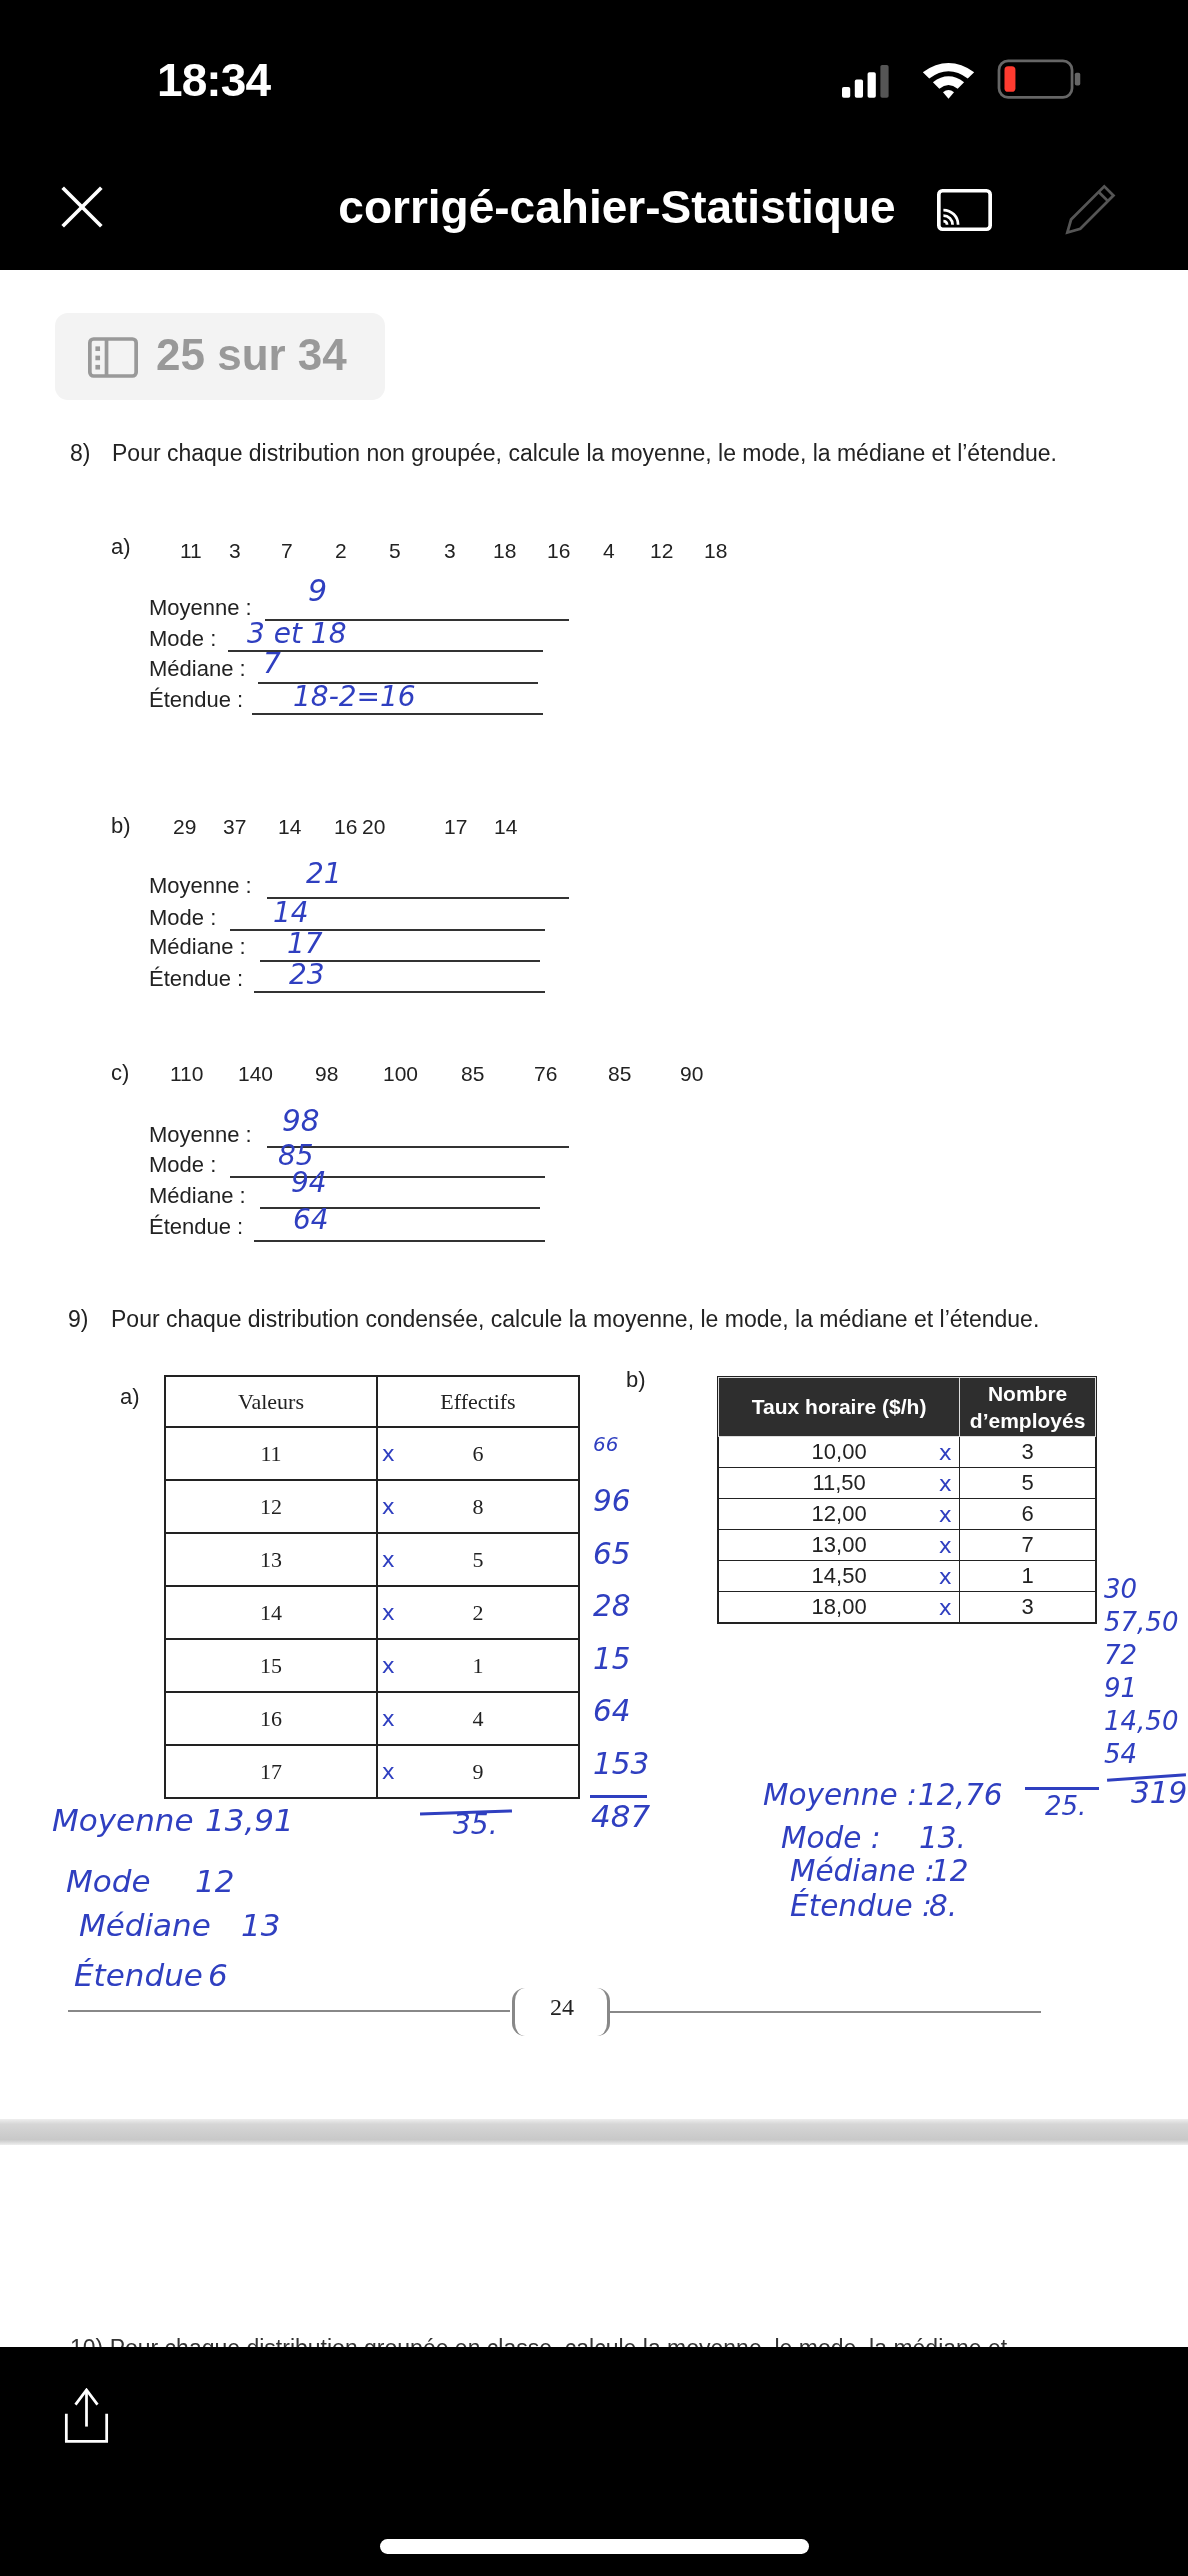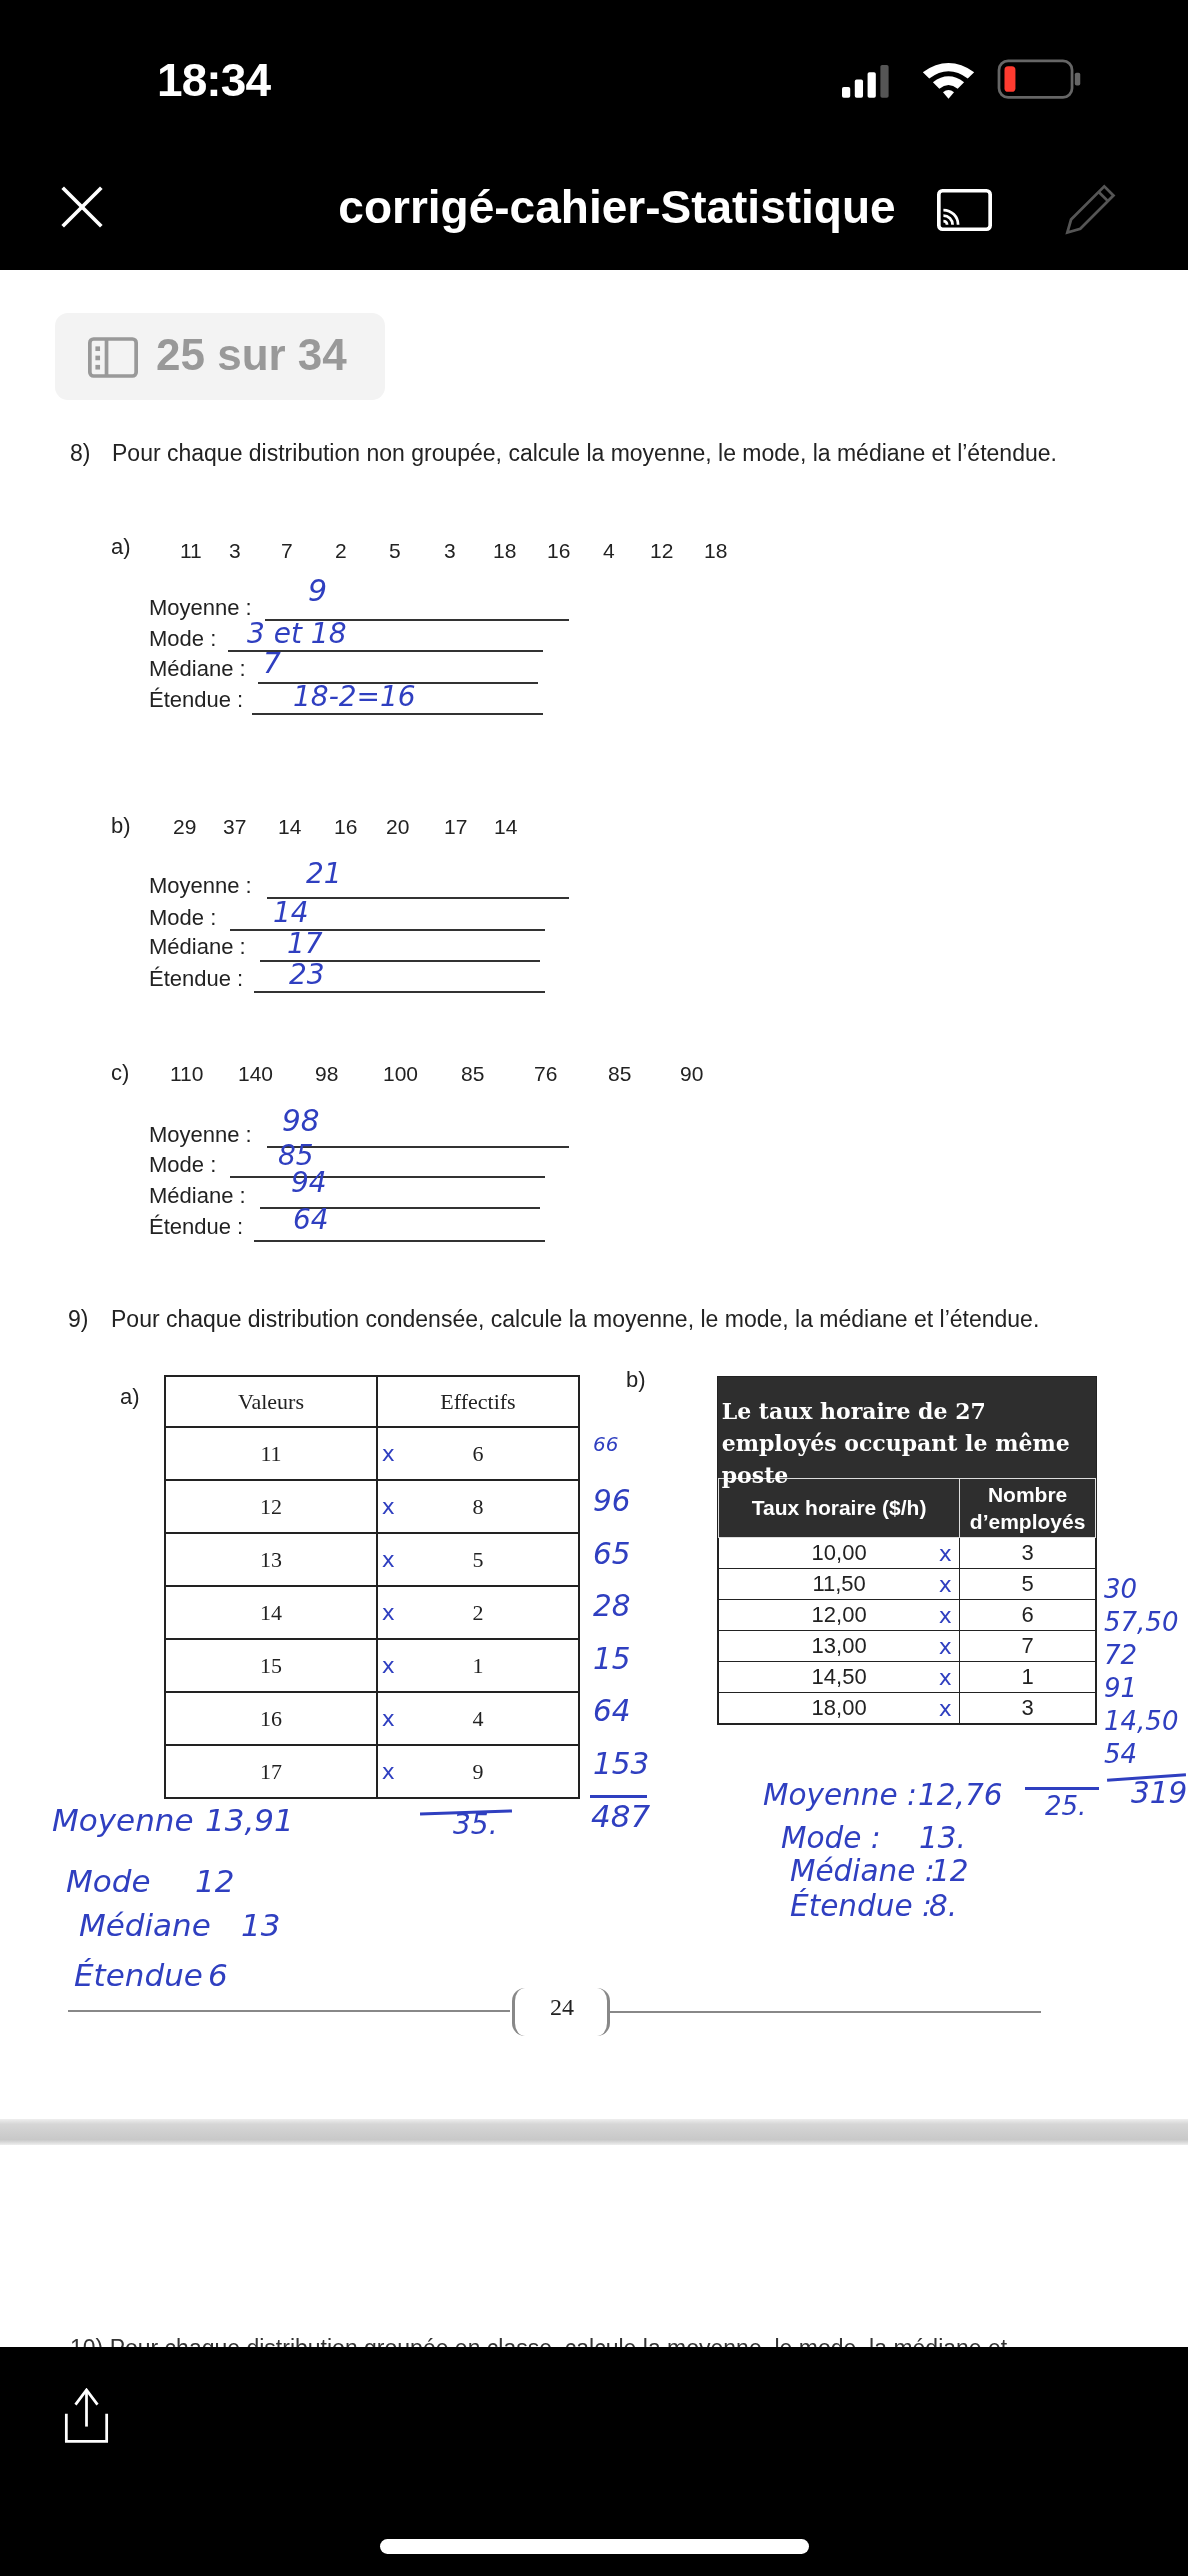--- a/index.html
+++ b/index.html
@@ -119,21 +119,21 @@
   <div class="val hand" style="left:293px;top:680px;font-size:28px;font-style:italic;">18-2=16</div>
 </div>
 
 <div>
   <div class="lbl" style="left:111px;top:813px;">b)</div>
   <div class="nums" style="left:0;top:815px;">
     <span style="left:173px">29</span>
     <span style="left:223px">37</span>
     <span style="left:278px">14</span>
     <span style="left:334px">16</span>
-    <span style="left:386px">20</span>
+    <span style="left:362px">20</span>
     <span style="left:444px">17</span>
     <span style="left:494px">14</span>
   </div>
   <div class="lbl" style="left:149px;top:873px;">Moyenne :</div>
   <div class="line" style="left:267px;top:897px;width:302px;"></div>
   <div class="val hand" style="left:306px;top:857px;font-size:28px;">21</div>
   <div class="lbl" style="left:149px;top:905px;">Mode :</div>
   <div class="line" style="left:230px;top:929px;width:315px;"></div>
   <div class="val hand" style="left:273px;top:896px;font-size:28px;">14</div>
   <div class="lbl" style="left:149px;top:934px;">Médiane :</div>
@@ -232,21 +232,20 @@
     <div class="abs hand" style="left: 66px; top: 1863px; font-size: 31px;">Mode</div>
     <div class="abs hand" style="left: 195px; top: 1863px; font-size: 31px;">12</div>
     <div class="abs hand" style="left: 79px; top: 1907px; font-size: 31px;">Médiane</div>
     <div class="abs hand" style="left: 241px; top: 1907px; font-size: 31px;">13</div>
     <div class="abs hand" style="left: 74px; top: 1957px; font-size: 31px;">Étendue</div>
     <div class="abs hand" style="left: 208px; top: 1957px; font-size: 31px;">6</div>
   </div>
 
 <div class="lbl" style="left:626px;top:1367px;">b)</div>
 <div id="tblB">
-  <div id="tblB-head">Le taux horaire de 27 employés occupant le même poste</div>
   <table>
     <thead>
         <tr>
       <th style="width:64%;">Taux horaire ($/h)</th>
       <th>Nombre d’employés</th>
     </tr>
       </thead>
     <tbody id="tblB-body">
         <tr>
           <td><span>10,00</span><span class="x" style="right: 7.4px; top: 3.7px;">x</span></td>

